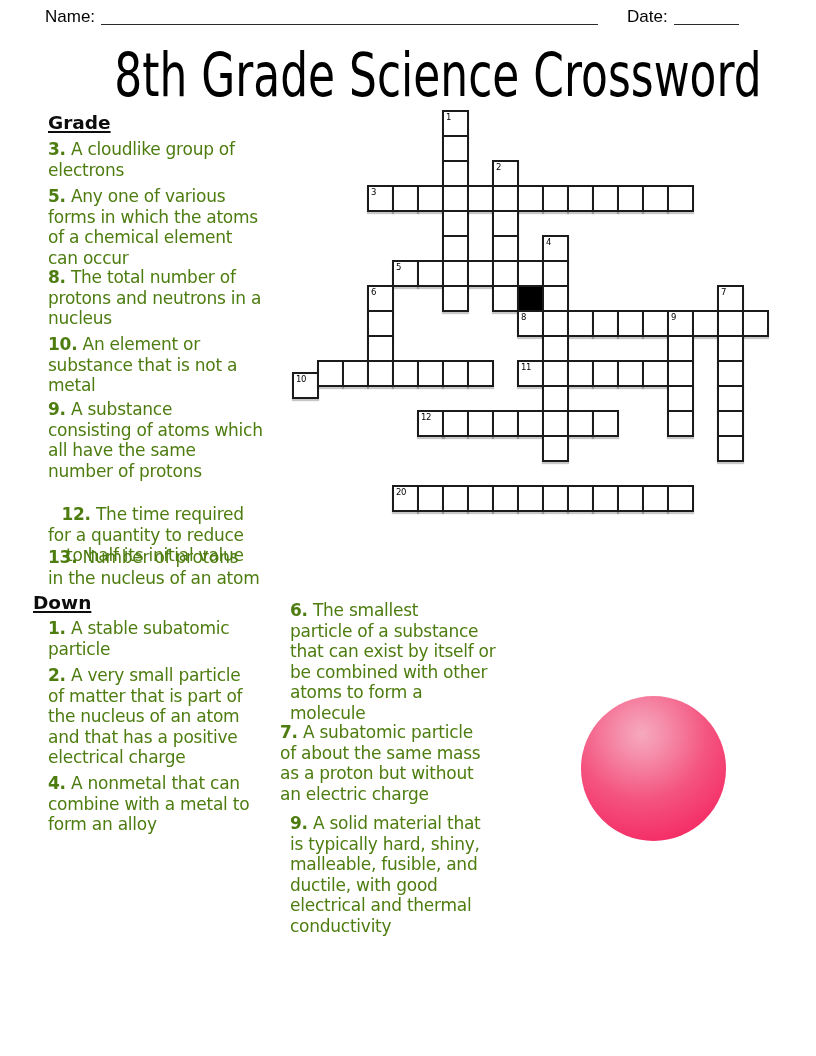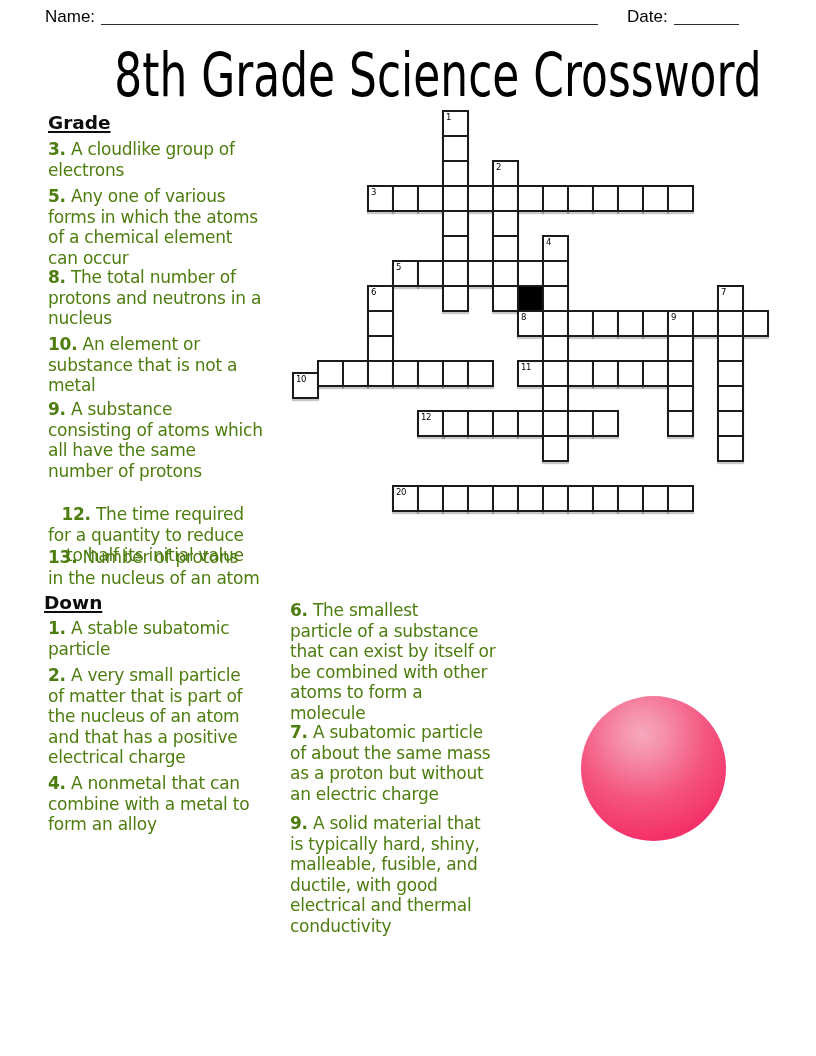--- a/index.html
+++ b/index.html
@@ -35,35 +35,35 @@
 <div class="page">
 
   <span class="hdr-label" style="left:45px;">Name:</span>
   <span class="hdr-line" style="left:101px;width:497px;"></span>
   <span class="hdr-label" style="left:627px;text-align:center;">Date:</span>
   <span class="hdr-line" style="left:674px;width:65px;"></span>
 
   <div class="title">8th Grade Science Crossword</div>
 
   <div class="heading" style="left:48px;top:112px;">Grade</div>
-  <div class="heading" style="left:44px;top:592px;">Down</div>
+  <div class="heading" style="left:33px;top:592px;">Down</div>
 
   <div id="clues-layer">
       <div class="clue" style="left: 48px; top: 139px;"><b>3.</b>&nbsp;A cloudlike group of<br>electrons</div>
       <div class="clue" style="left: 48px; top: 186px;"><b>5.</b>&nbsp;Any one of various<br>forms in which the atoms<br>of a chemical element<br>can occur</div>
       <div class="clue" style="left: 48px; top: 267px;"><b>8.</b>&nbsp;The total number of<br>protons and neutrons in a<br>nucleus</div>
       <div class="clue" style="left: 48px; top: 334px;"><b>10.</b>&nbsp;An element or<br>substance that is not a<br>metal</div>
       <div class="clue" style="left: 48px; top: 399px;"><b>9.</b>&nbsp;A substance<br>consisting of atoms which<br>all have the same<br>number of protons</div>
       <div class="clue" style="left: 48px; top: 504px; text-align: right;"><b>12.</b>&nbsp;The time required<br>for a quantity to reduce<br>to half its initial value</div>
       <div class="clue" style="left: 48px; top: 547px;"><b>13.</b>&nbsp;Number of protons<br>in the nucleus of an atom</div>
       <div class="clue" style="left: 48px; top: 618px;"><b>1.</b>&nbsp;A stable subatomic<br>particle</div>
       <div class="clue" style="left: 48px; top: 665px;"><b>2.</b>&nbsp;A very small particle<br>of matter that is part of<br>the nucleus of an atom<br>and that has a positive<br>electrical charge</div>
       <div class="clue" style="left: 48px; top: 773px;"><b>4.</b>&nbsp;A nonmetal that can<br>combine with a metal to<br>form an alloy</div>
       <div class="clue" style="left: 290px; top: 600px;"><b>6.</b>&nbsp;The smallest<br>particle of a substance<br>that can exist by itself or<br>be combined with other<br>atoms to form a<br>molecule</div>
-      <div class="clue" style="left: 290px; top: 722px;"><b>7.</b>&nbsp;A subatomic particle<br>of about the same mass<br>as a proton but without<br>an electric charge</div>
+      <div class="clue" style="left: 280px; top: 722px;"><b>7.</b>&nbsp;A subatomic particle<br>of about the same mass<br>as a proton but without<br>an electric charge</div>
       <div class="clue" style="left: 290px; top: 813px;"><b>9.</b>&nbsp;A solid material that<br>is typically hard, shiny,<br>malleable, fusible, and<br>ductile, with good<br>electrical and thermal<br>conductivity</div>
     </div>
 
   <div id="grid-layer">
       <div class="cell" style="left: 442px; top: 110px;">
         <span class="cellnum">1</span>
       </div>
       <div class="cell" style="left: 442px; top: 135px;"></div>
       <div class="cell" style="left: 442px; top: 160px;"></div>
       <div class="cell" style="left: 492px; top: 160px;">

